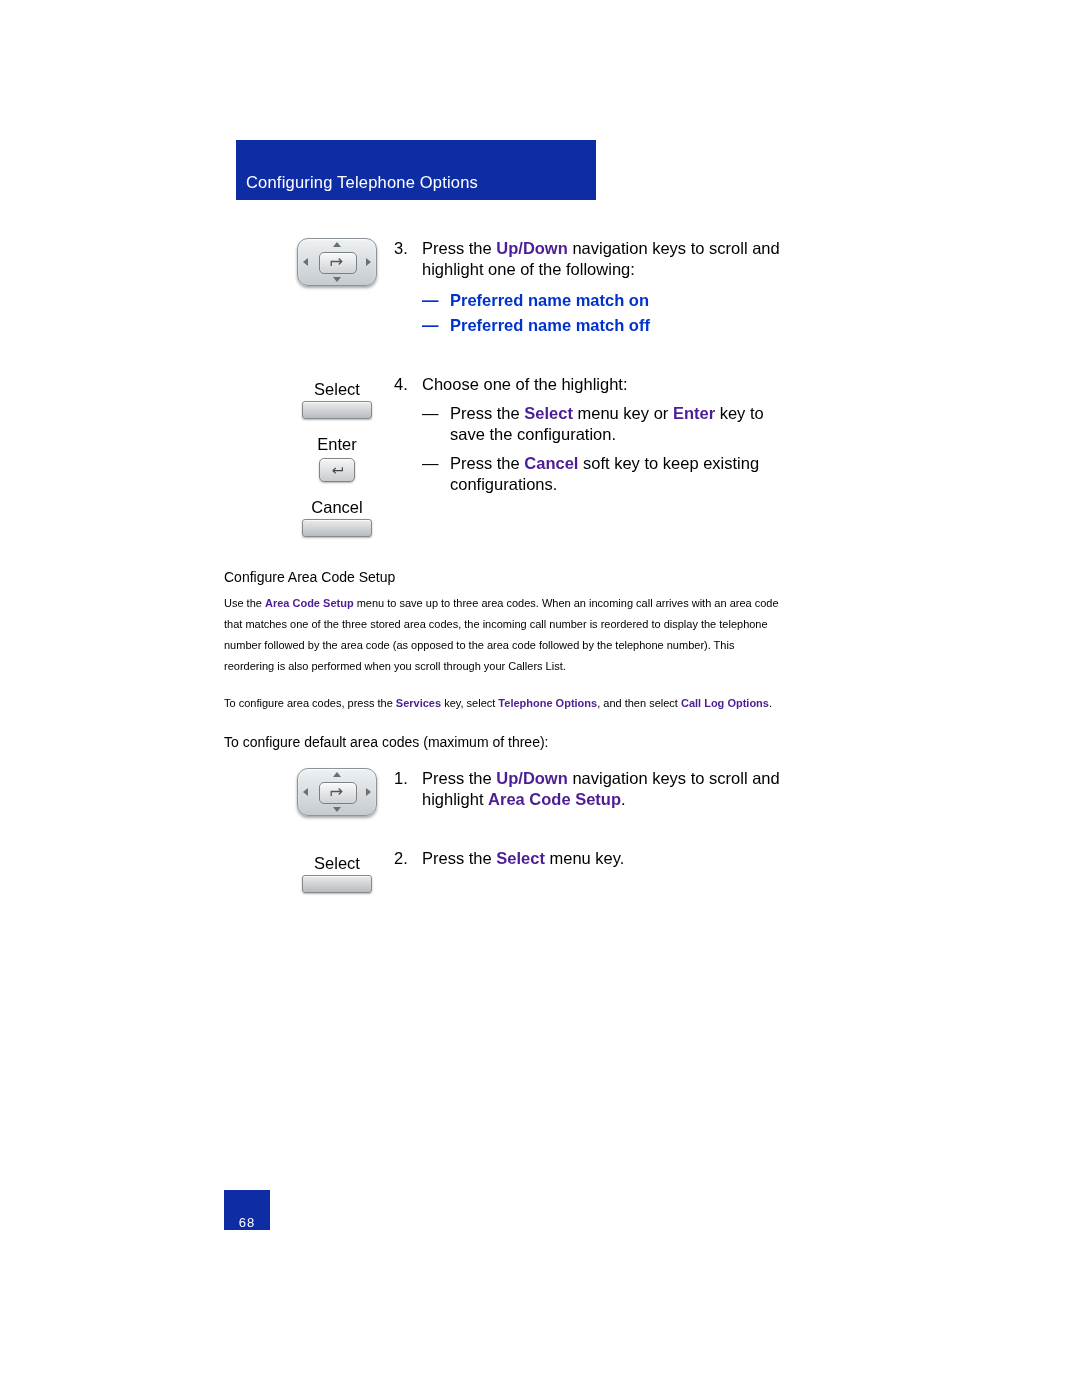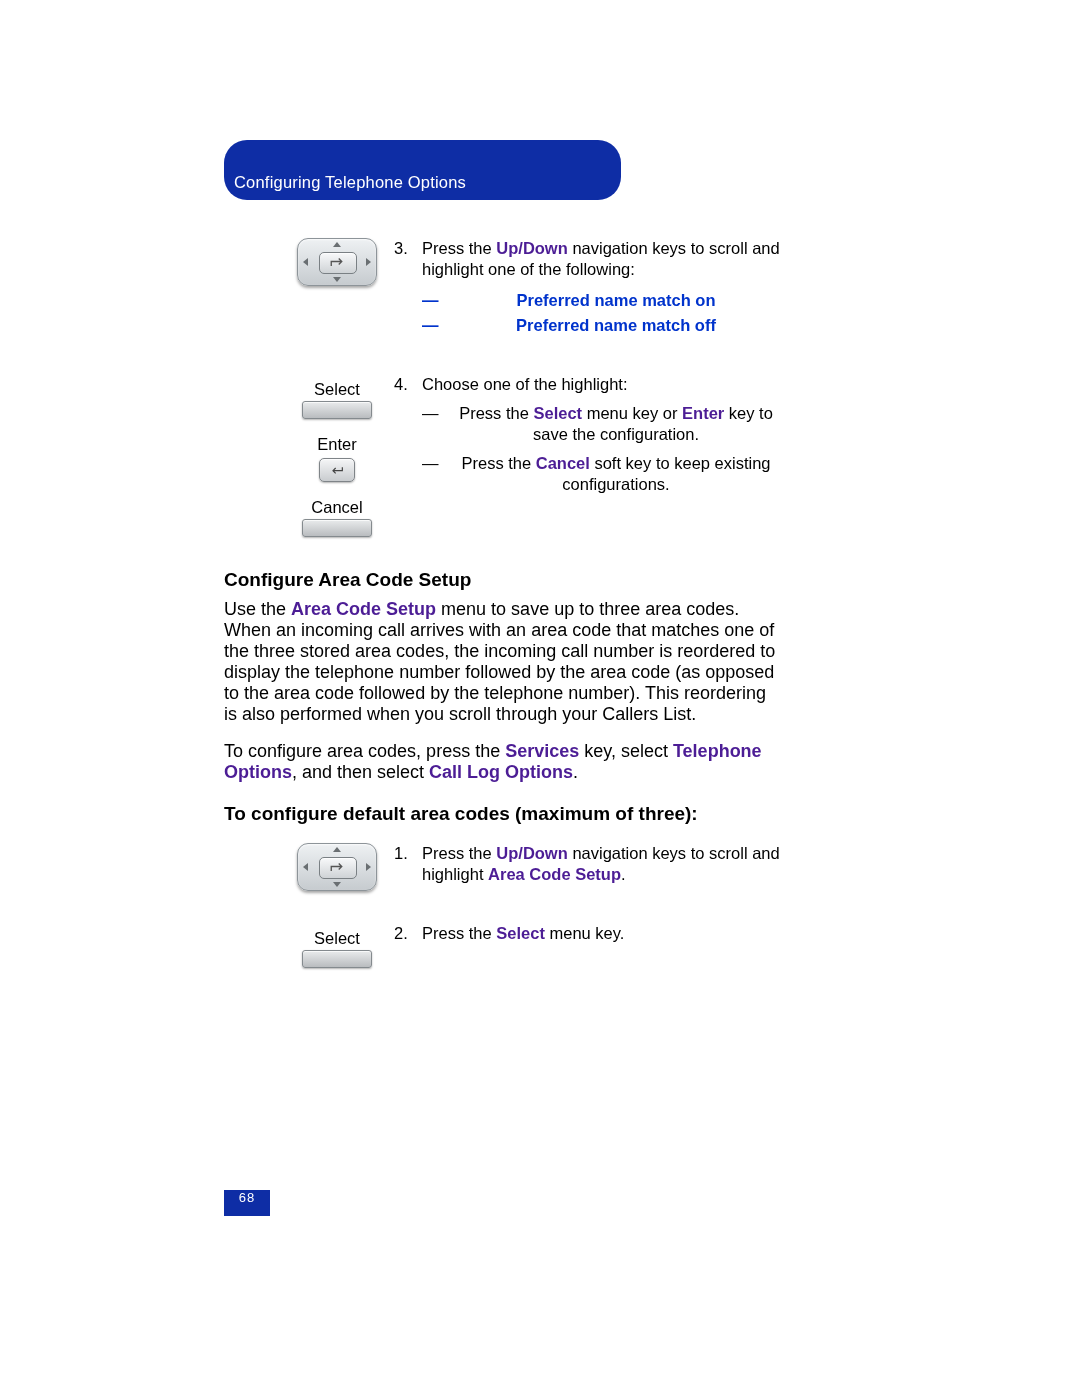--- a/index.html
+++ b/index.html
@@ -13,26 +13,25 @@
   .page {
     width: 1080px;
     height: 1397px;
     position: relative;
     background: #fff;
     box-sizing: border-box;
     padding: 140px 0 0 0;
   }
   .blue-band {
     position: absolute;
-    left: 224px;
+    left: 236px;
     top: 140px;
-    width: 397px;
+    width: 360px;
     height: 60px;
     background: #0e2da5;
-    border-radius: 23px;
   }
   .blue-band .label {
     position: absolute;
     left: 10px;
     bottom: 8px;
     color: #fff;
     font-size: 16.5px;
     letter-spacing: 0.2px;
   }
   .content {
@@ -72,21 +71,21 @@
   }
   .step .num { flex: 0 0 28px; }
   .step .body { flex: 1; }
   .blue-bold { color: #4c1d95; font-weight: bold; }
   .dash-line {
     display: flex;
     align-items: flex-start;
     margin-top: 4px;
   }
   .dash-line .dash { flex: 0 0 28px; text-align: left; }
-  .dash-line .dbody { flex: 1; text-align: center; }
+  .dash-line .dbody { flex: 1; }
   .dash-line.blue .dash,
   .dash-line.blue .dbody { color: #0033cc; font-weight: bold; }
 
   
   .navkey {
     width: 78px; height: 46px;
     border-radius: 11px;
     background: linear-gradient(#eef1f3, #c6cbcf);
     border: 1px solid #8d9499;
     box-shadow: 0 2px 3px rgba(0,0,0,.35), inset 0 1px 2px rgba(255,255,255,.7);
@@ -133,41 +132,41 @@
     border-radius: 5px;
     background: linear-gradient(#f5f6f7,#c9cccf);
     border: 1px solid #7f8488;
     box-shadow: 0 1px 2px rgba(0,0,0,.3), inset 0 1px 1px rgba(255,255,255,.8);
     display:flex;align-items:center;justify-content:center;
     margin-top:2px;
   }
   .enter-key svg { width:16px; height:10px; }
 
   .section-heading {
-    font-weight: bold;
-    font-size: 19px;
+    font-weight: normal;
+    font-size: 14px;
     margin-top: 20px;
     margin-bottom: 8px;
   }
   .para {
-    font-size: 18px;
+    font-size: 11px;
     line-height: 21px;
     margin-bottom: 16px;
   }
   .page-number-box {
     position: absolute;
     left: 224px;
     top: 1190px;
     width: 46px;
-    height: 26px;
+    height: 40px;
     background: #0e2da5;
     color: #fff;
     font-size: 13px;
     display: flex;
-    align-items: flex-start;
+    align-items: flex-end;
     justify-content: center;
     letter-spacing: 1px;
   }
 </style>
 </head>
 <body>
 
 <div class="page">
 
   <div class="blue-band">

